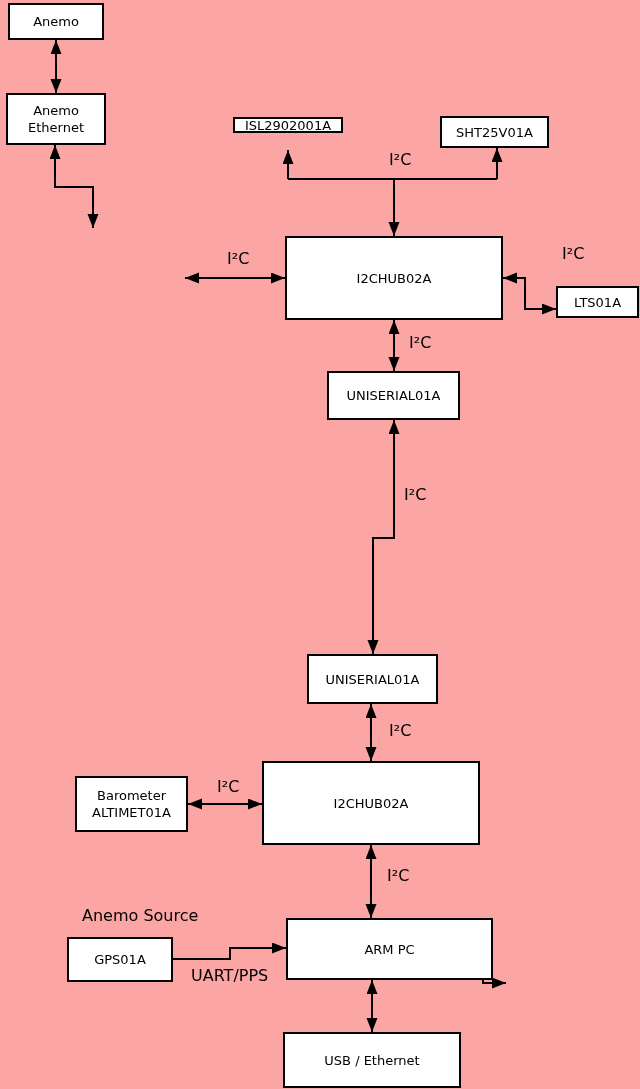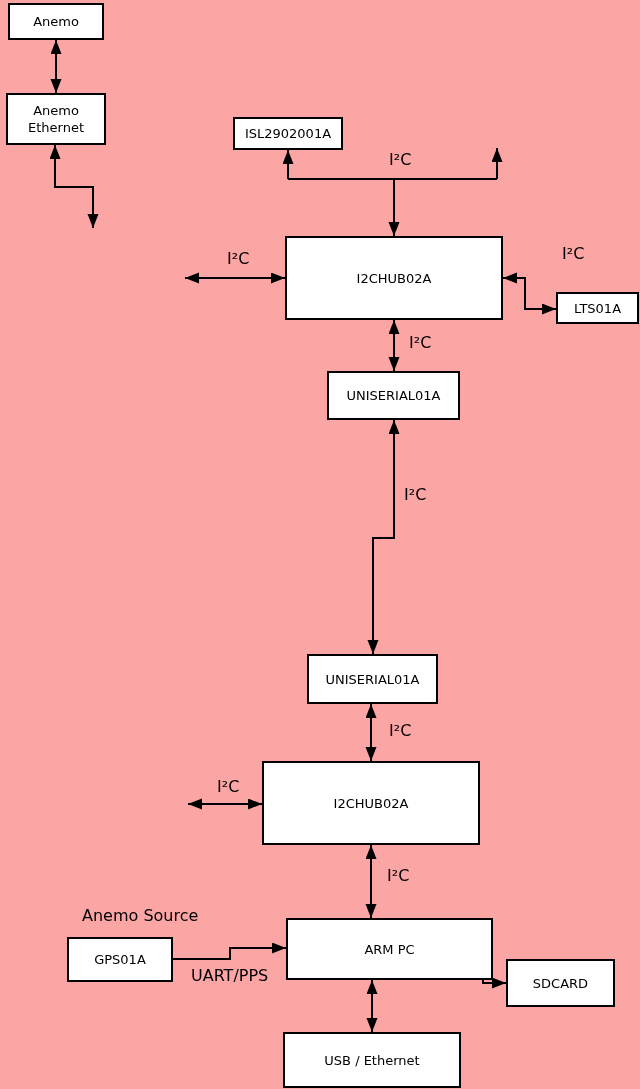--- a/index.html
+++ b/index.html
@@ -81,57 +81,61 @@
   <div class="node" style="left:8px; top:3px; width:96px; height:37px;">
     <span>Anemo</span>
   </div>
 
   <div class="node" style="left:6px; top:93px; width:100px; height:52px;">
     <span>Anemo</span>
     <span>Ethernet</span>
   </div>
 
 
-  <div class="node" style="left:233px; top:117px; width:110px; height:33px;align-items:center;">
+  <div class="node" style="left:233px; top:117px; width:110px; height:16px;align-items:center;">
     <span>ISL2902001A</span>
   </div>
 
+  <div class="node" style="left:440px; top:116px; width:109px; height:32px;">
+    <span>SHT25V01A</span>
+  </div>
 
   <div class="node" style="left:285px; top:236px; width:218px; height:84px;">
     <span>I2CHUB02A</span>
   </div>
 
-  <div class="node" style="left:556px; top:292px; width:83px; height:32px;">
+  <div class="node" style="left:556px; top:286px; width:83px; height:32px;">
     <span>LTS01A</span>
   </div>
 
   <div class="node" style="left:327px; top:371px; width:133px; height:49px;">
     <span>UNISERIAL01A</span>
   </div>
 
   <div class="node" style="left:307px; top:654px; width:131px; height:50px;">
     <span>UNISERIAL01A</span>
   </div>
 
   <div class="node" style="left:262px; top:761px; width:218px; height:84px;">
     <span>I2CHUB02A</span>
   </div>
 
+  <div class="node" style="left:75px; top:776px; width:113px; height:56px;">
+    <span>Barometer</span>
+    <span>ALTIMET01A</span>
+  </div>
 
   <div class="node" style="left:286px; top:918px; width:207px; height:62px;">
     <span>ARM PC</span>
   </div>
 
   <div class="node" style="left:67px; top:937px; width:106px; height:45px;">
     <span>GPS01A</span>
   </div>
 
-  <div class="node" style="left:506px; top:959px; width:109px; height:48px;">
-    <span>SDCARD</span>
-  </div>
 
   <div class="node" style="left:283px; top:1032px; width:178px; height:56px;">
     <span>USB / Ethernet</span>
   </div>
 
   <span class="edge-label" style="left:389px; top:152px;">I²C</span>
   <span class="edge-label" style="left:227px; top:251px;">I²C</span>
   <span class="edge-label" style="left:562px; top:246px;">I²C</span>
   <span class="edge-label" style="left:409px; top:335px;">I²C</span>
   <span class="edge-label" style="left:404px; top:487px;">I²C</span>

